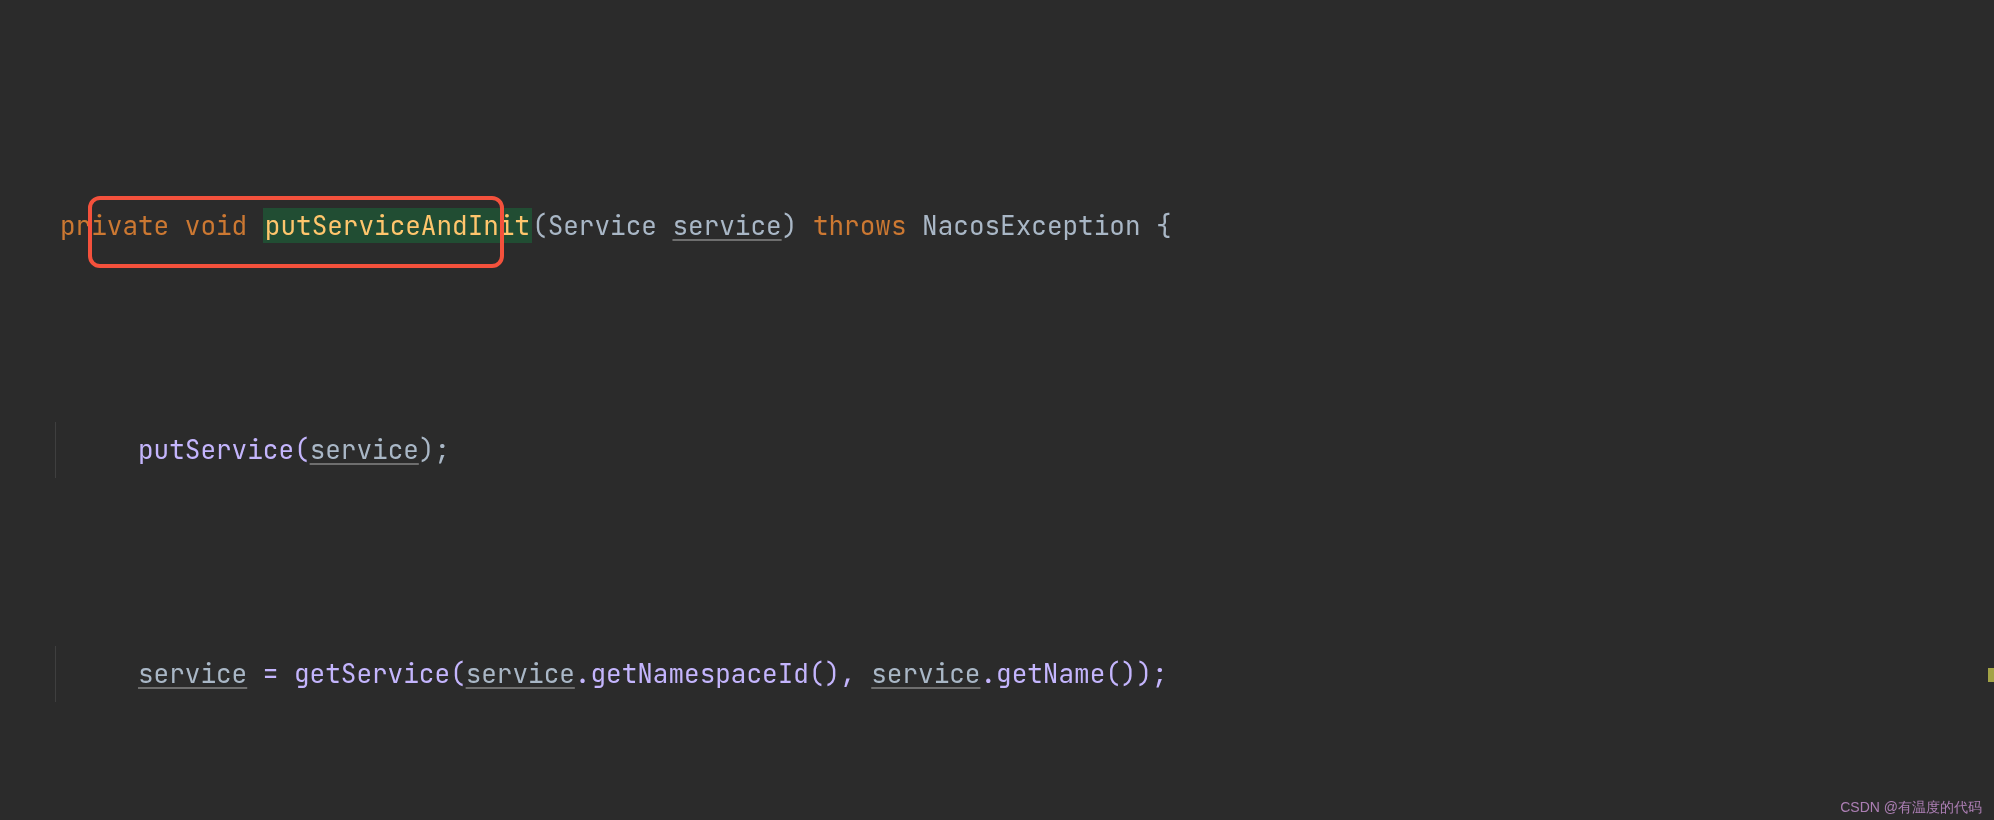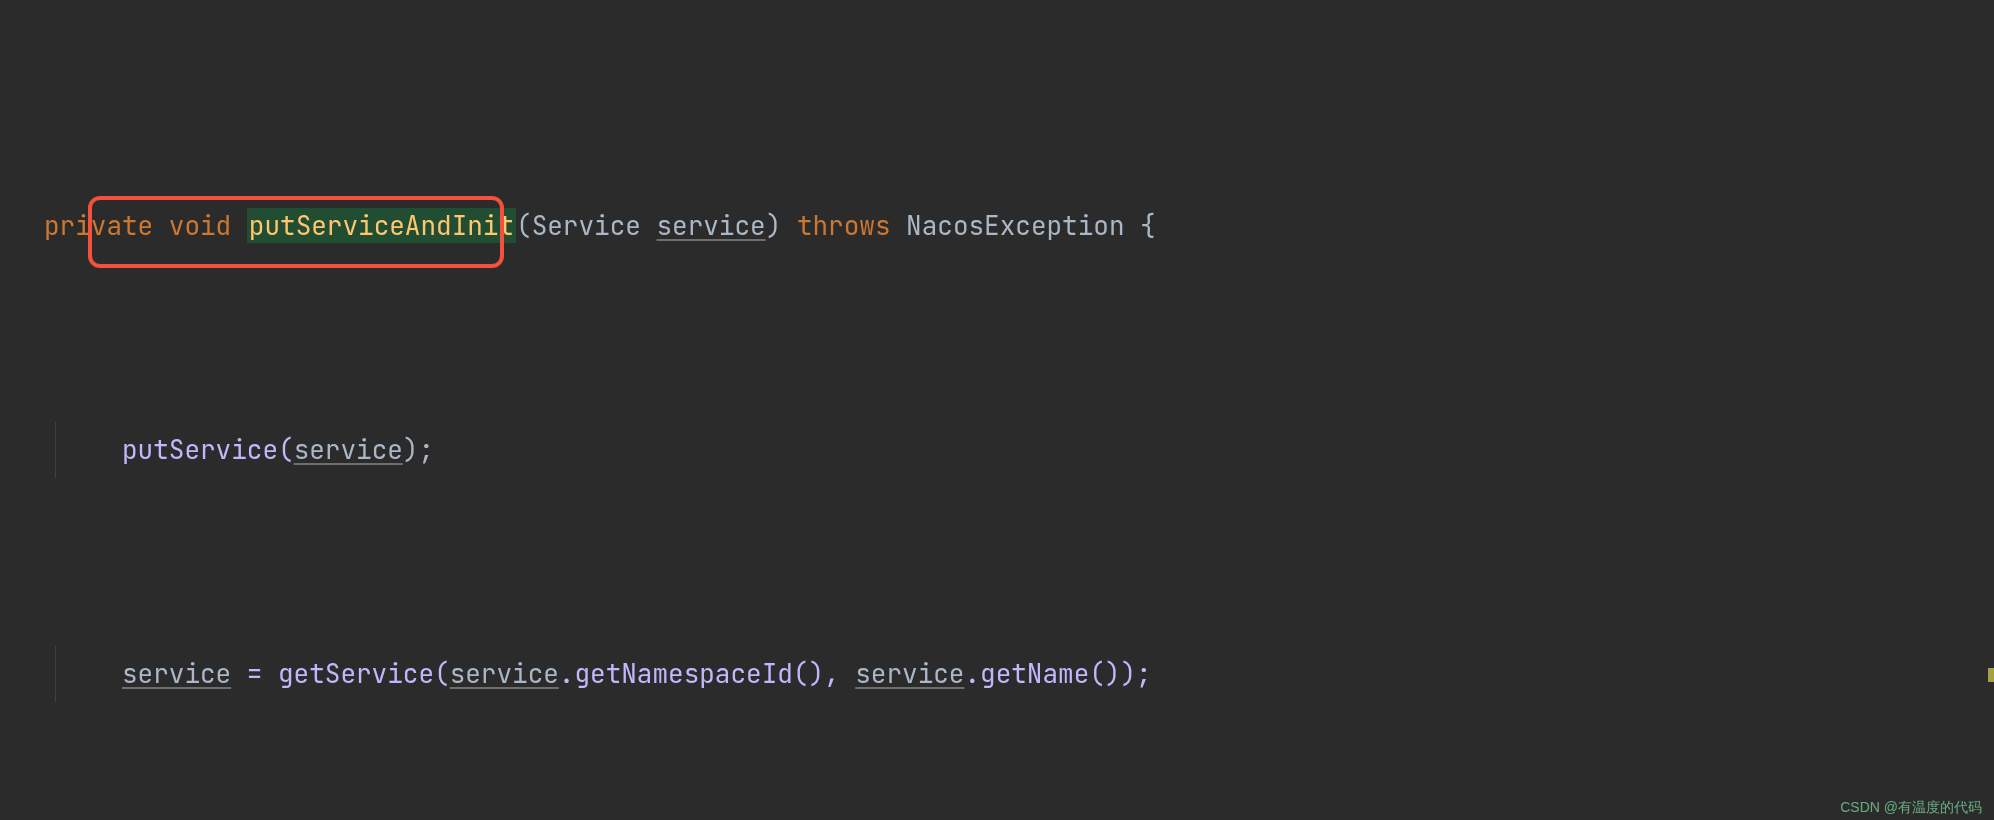--- a/index.html
+++ b/index.html
@@ -14,21 +14,21 @@
     height: 820px;
   }
   .editor {
     position: relative;
     padding: 30px 0 0 0;
     line-height: 56px;
     white-space: pre;
   }
   .line {
     position: relative;
-    padding-left: 44px;
+    padding-left: 60px;
     height: 56px;
     box-sizing: border-box;
   }
   .kw    { color: #cc7832; }
   .hl-def { background: #214d33; color: #ffc66d; padding: 0 2px; }
   .ident { color: #a9b7c6; }
   .param { color: #a9b7c6; text-decoration: underline; text-decoration-color: #6e6e6e; text-underline-offset: 4px; }
   .call  { color: #c4b5fd; }
   .punct { color: #a9b7c6; }
   .brace { color: #a9b7c6; }
@@ -43,21 +43,21 @@
     position: absolute;
     border: 4px solid #f4513c;
     border-radius: 12px;
     pointer-events: none;
   }
   .watermark {
     position: absolute;
     right: 12px;
     bottom: 6px;
     font-size: 14px;
-    color: #86efac;
+    color: #f0abfc;
     opacity: 0.65;
     font-family: sans-serif;
     line-height: 1;
   }
   .right-marker {
     position: absolute;
     right: 0;
     width: 6px;
     height: 14px;
     background: #a3a346;

